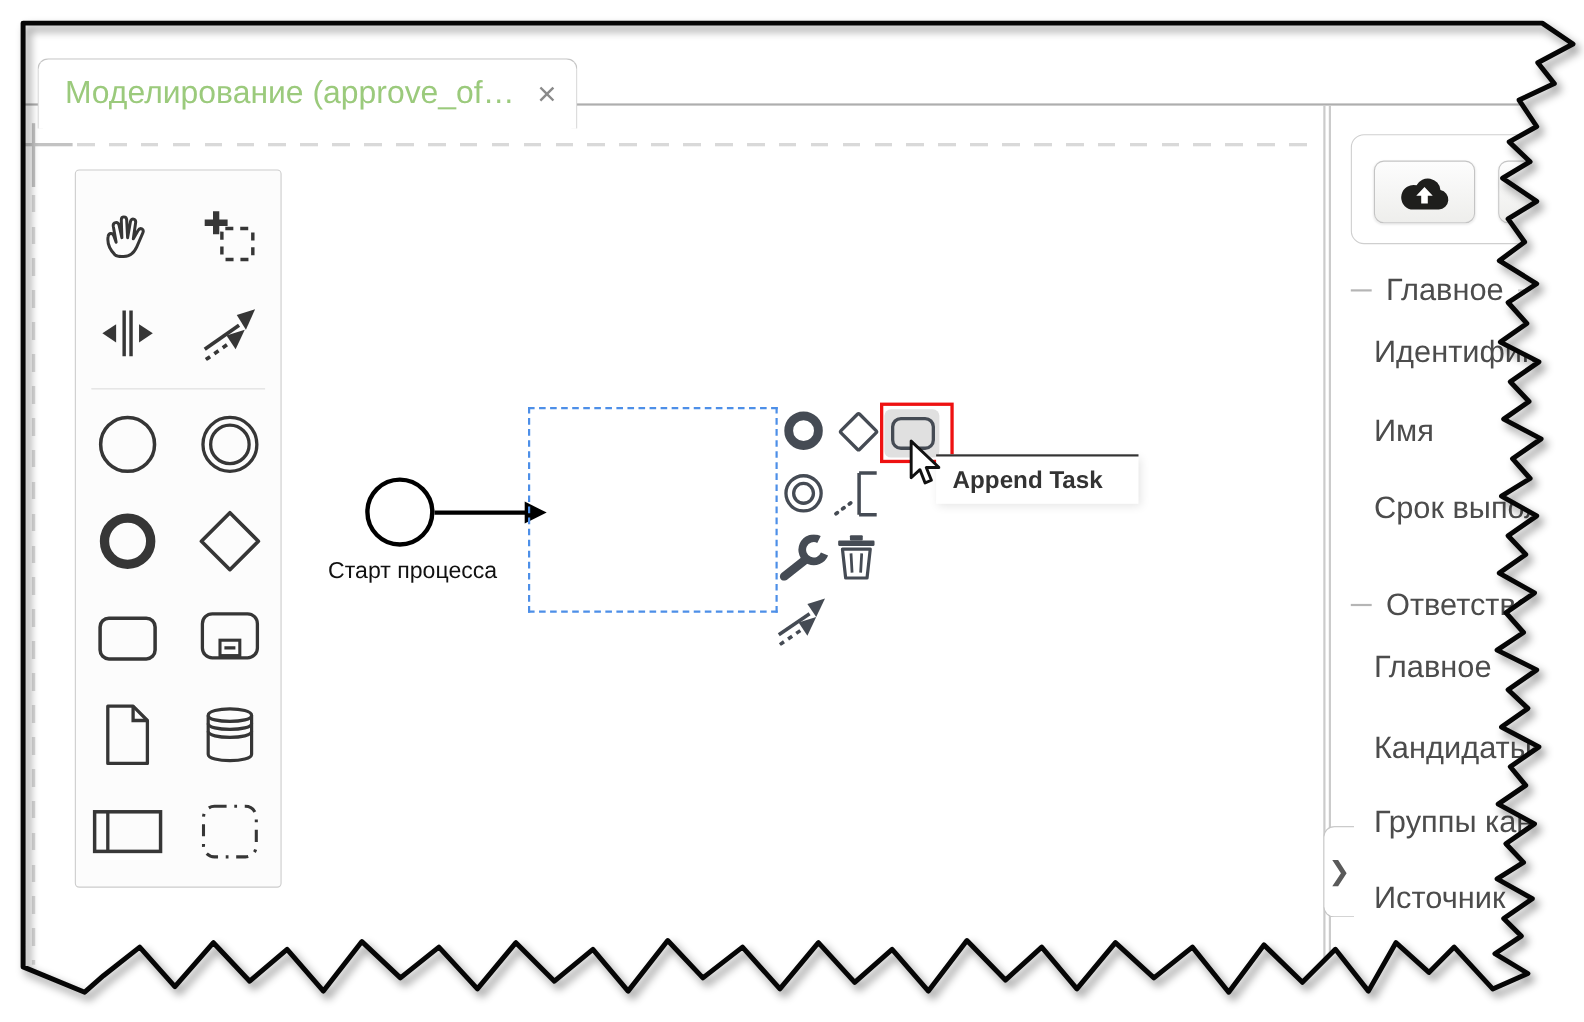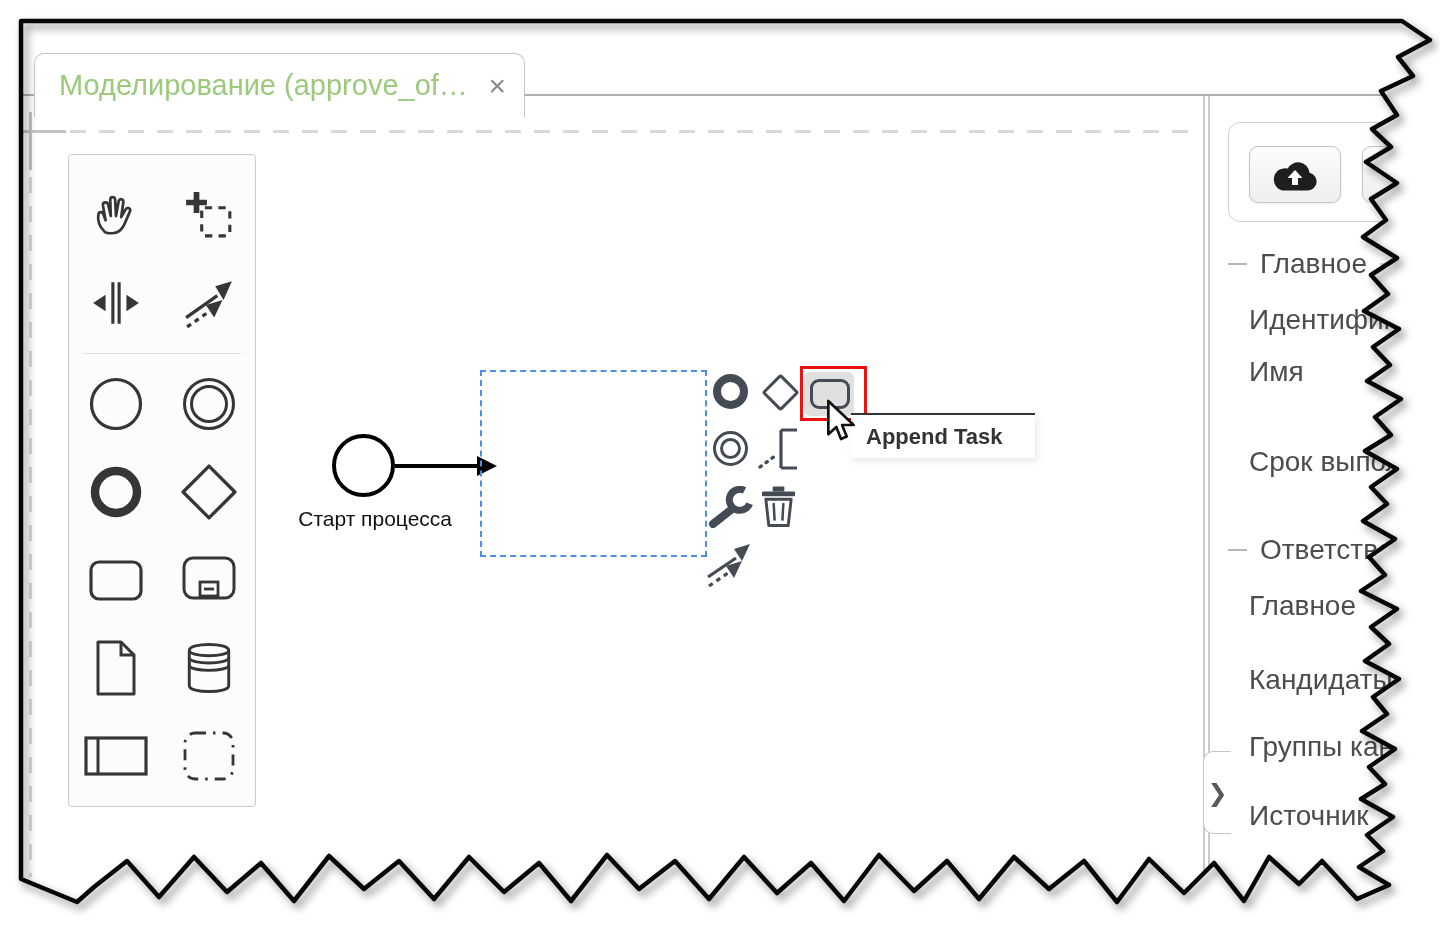--- a/index.html
+++ b/index.html
@@ -253,21 +253,21 @@
     </svg>
   </div>
   <div class="pbtn" style="left:1362px"></div>
 
   <div class="phdr" style="top:248px">
     <span class="hdr-dash"></span>
     <span class="hdr-text">Главное</span>
     <span class="hdr-line"></span>
   </div>
   <div class="plabel" style="top:304px">Идентификатор</div>
-  <div class="plabel" style="top:356px">Имя</div>
+  <div class="plabel" style="top:376px">Имя</div>
   <div class="plabel" style="top:446px">Срок выполнения</div>
 
   <div class="phdr" style="top:534px">
     <span class="hdr-dash"></span>
     <span class="hdr-text">Ответственный</span>
     <span class="hdr-line"></span>
   </div>
   <div class="plabel" style="top:590px">Главное</div>
   <div class="plabel" style="top:664px">Кандидаты</div>
   <div class="plabel" style="top:731px">Группы кандидатов</div>

